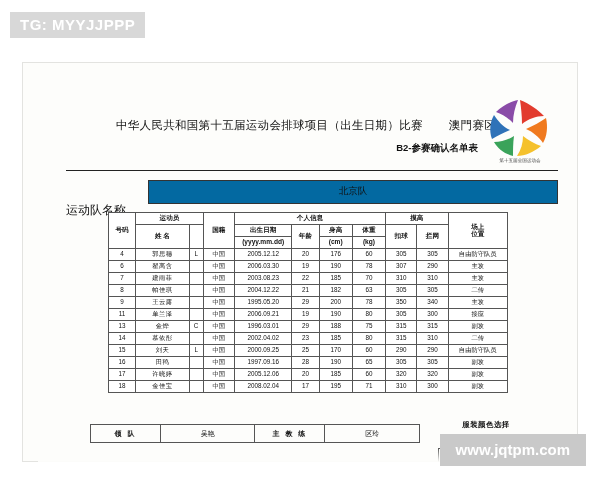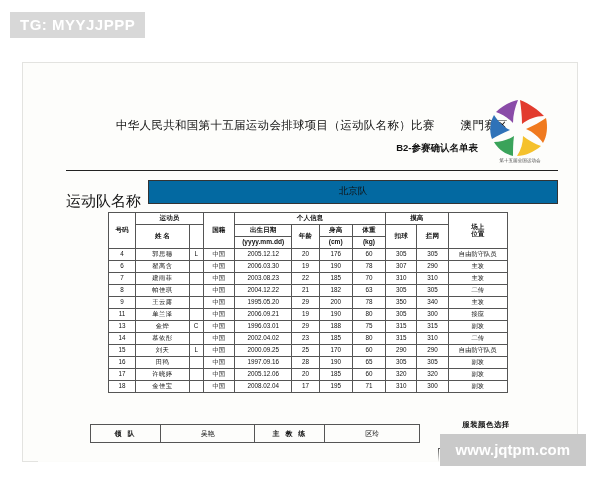--- a/index.html
+++ b/index.html
@@ -122,22 +122,22 @@
   .team-row {
     position: absolute;
     left: 28px;
     top: 108px;
     right: 6px;
     height: 24px;
   }
   .team-label {
     position: absolute;
     left: 0;
-    top: 12px;
-    font-size: 15px;
+    top: 22px;
+    font-size: 12px;
     color: #111;
     white-space: nowrap;
   }
   .team-box {
     position: absolute;
     left: 82px;
     right: 0;
     top: 0;
     height: 22px;
     border: 1px solid #333;
@@ -247,21 +247,21 @@
 
 <div class="page">
 
   <div class="tg-tag">TG: MYYJJPPP</div>
 
   <div class="scan">
     <div class="scan-inner">
 
       <div class="doc-head">
         <div class="doc-title">
-          <span>中华人民共和国第十五届运动会排球项目（运动队名称）比赛</span><span class="region">澳門赛区</span>
+          <span>中华人民共和国第十五届运动会排球项目（出生日期）比赛</span><span class="region">澳門赛区</span>
         </div>
         <div class="doc-subtitle">B2-参赛确认名单表</div>
 
         <svg class="emblem" viewBox="0 0 72 66">
           <g>
             <path d="M36 6 C46 10 54 16 60 22 C52 22 44 25 38 30 C38 22 37 13 36 6 Z" fill="#e23b2e"></path>
             <path d="M62 24 C64 33 63 42 59 49 C55 43 49 38 42 35 C49 32 56 28 62 24 Z" fill="#f07a1f"></path>
             <path d="M57 52 C50 58 41 62 33 62 C37 56 39 49 39 42 C44 46 51 50 57 52 Z" fill="#f5c12c"></path>
             <path d="M29 62 C21 60 14 55 10 48 C17 48 24 46 30 42 C29 49 29 56 29 62 Z" fill="#3aa35a"></path>
             <path d="M8 45 C5 37 6 28 10 21 C14 27 19 33 26 36 C19 39 13 42 8 45 Z" fill="#2f72b8"></path>

